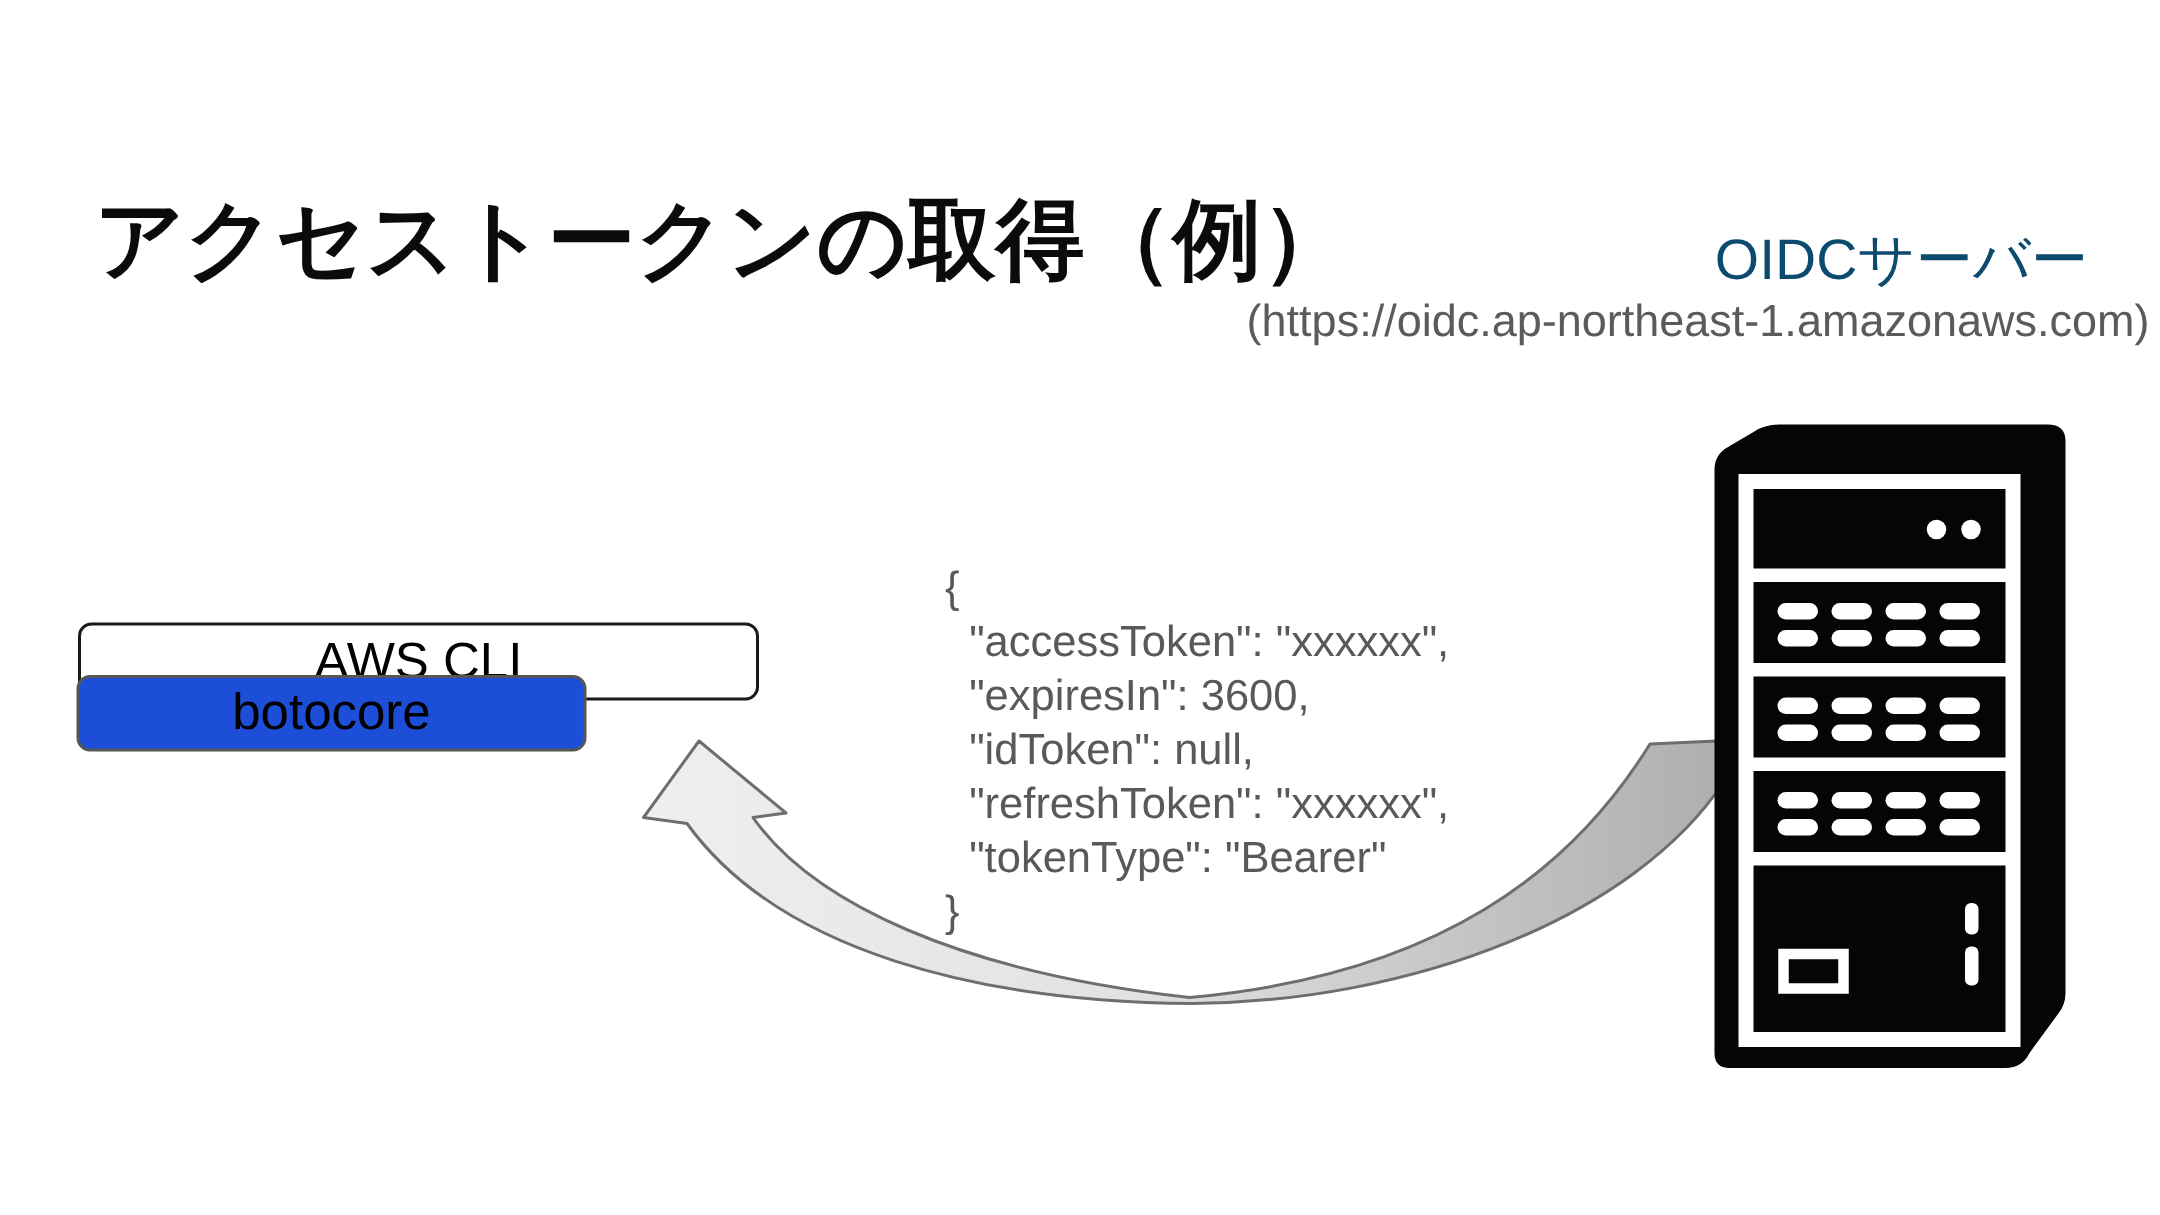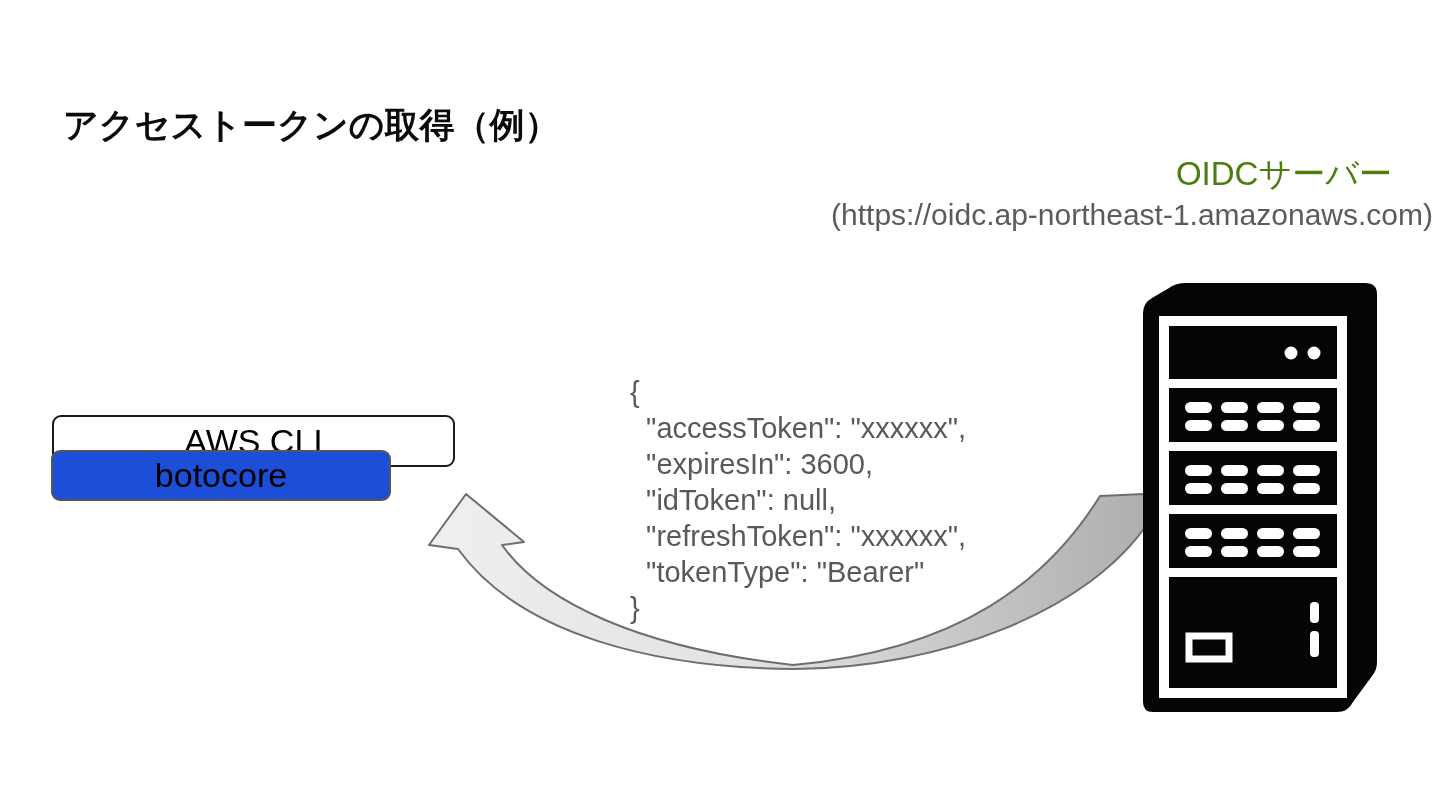--- a/index.html
+++ b/index.html
@@ -10,34 +10,34 @@
     width: 1440px;
     height: 810px;
     position: relative;
     overflow: hidden;
     background: #ffffff;
     font-family: "Liberation Sans", "DejaVu Sans", sans-serif;
   }
   .slide-title {
     position: absolute;
     left: 63px;
-    top: 76px;
-    font-size: 35px;
+    top: 94px;
+    font-size: 59px;
     line-height: 52px;
     font-weight: 700;
     color: #0b0b0b;
     white-space: nowrap;
   }
   .server-label {
     position: absolute;
     right: 48px;
     top: 155px;
-    font-size: 33px;
+    font-size: 38px;
     line-height: 38px;
-    color: #4d7c0f;
+    color: #0c4a6e;
     white-space: nowrap;
   }
   .server-url {
     position: absolute;
     right: 7px;
     top: 197px;
     font-size: 30px;
     line-height: 36px;
     color: #5b5b5b;
     white-space: nowrap;
@@ -67,21 +67,21 @@
     box-sizing: border-box;
     text-align: center;
     font-size: 34px;
     color: #000000;
     z-index: 2;
     border-radius: 9px;
   }
   .box-awscli {
     left: 52px;
     top: 415px;
-    width: 403px;
+    width: 454px;
     height: 52px;
     line-height: 48px;
     background: #ffffff;
     border: 2.5px solid #1a1a1a;
   }
   .box-botocore {
     left: 51px;
     top: 450px;
     width: 340px;
     height: 51px;

